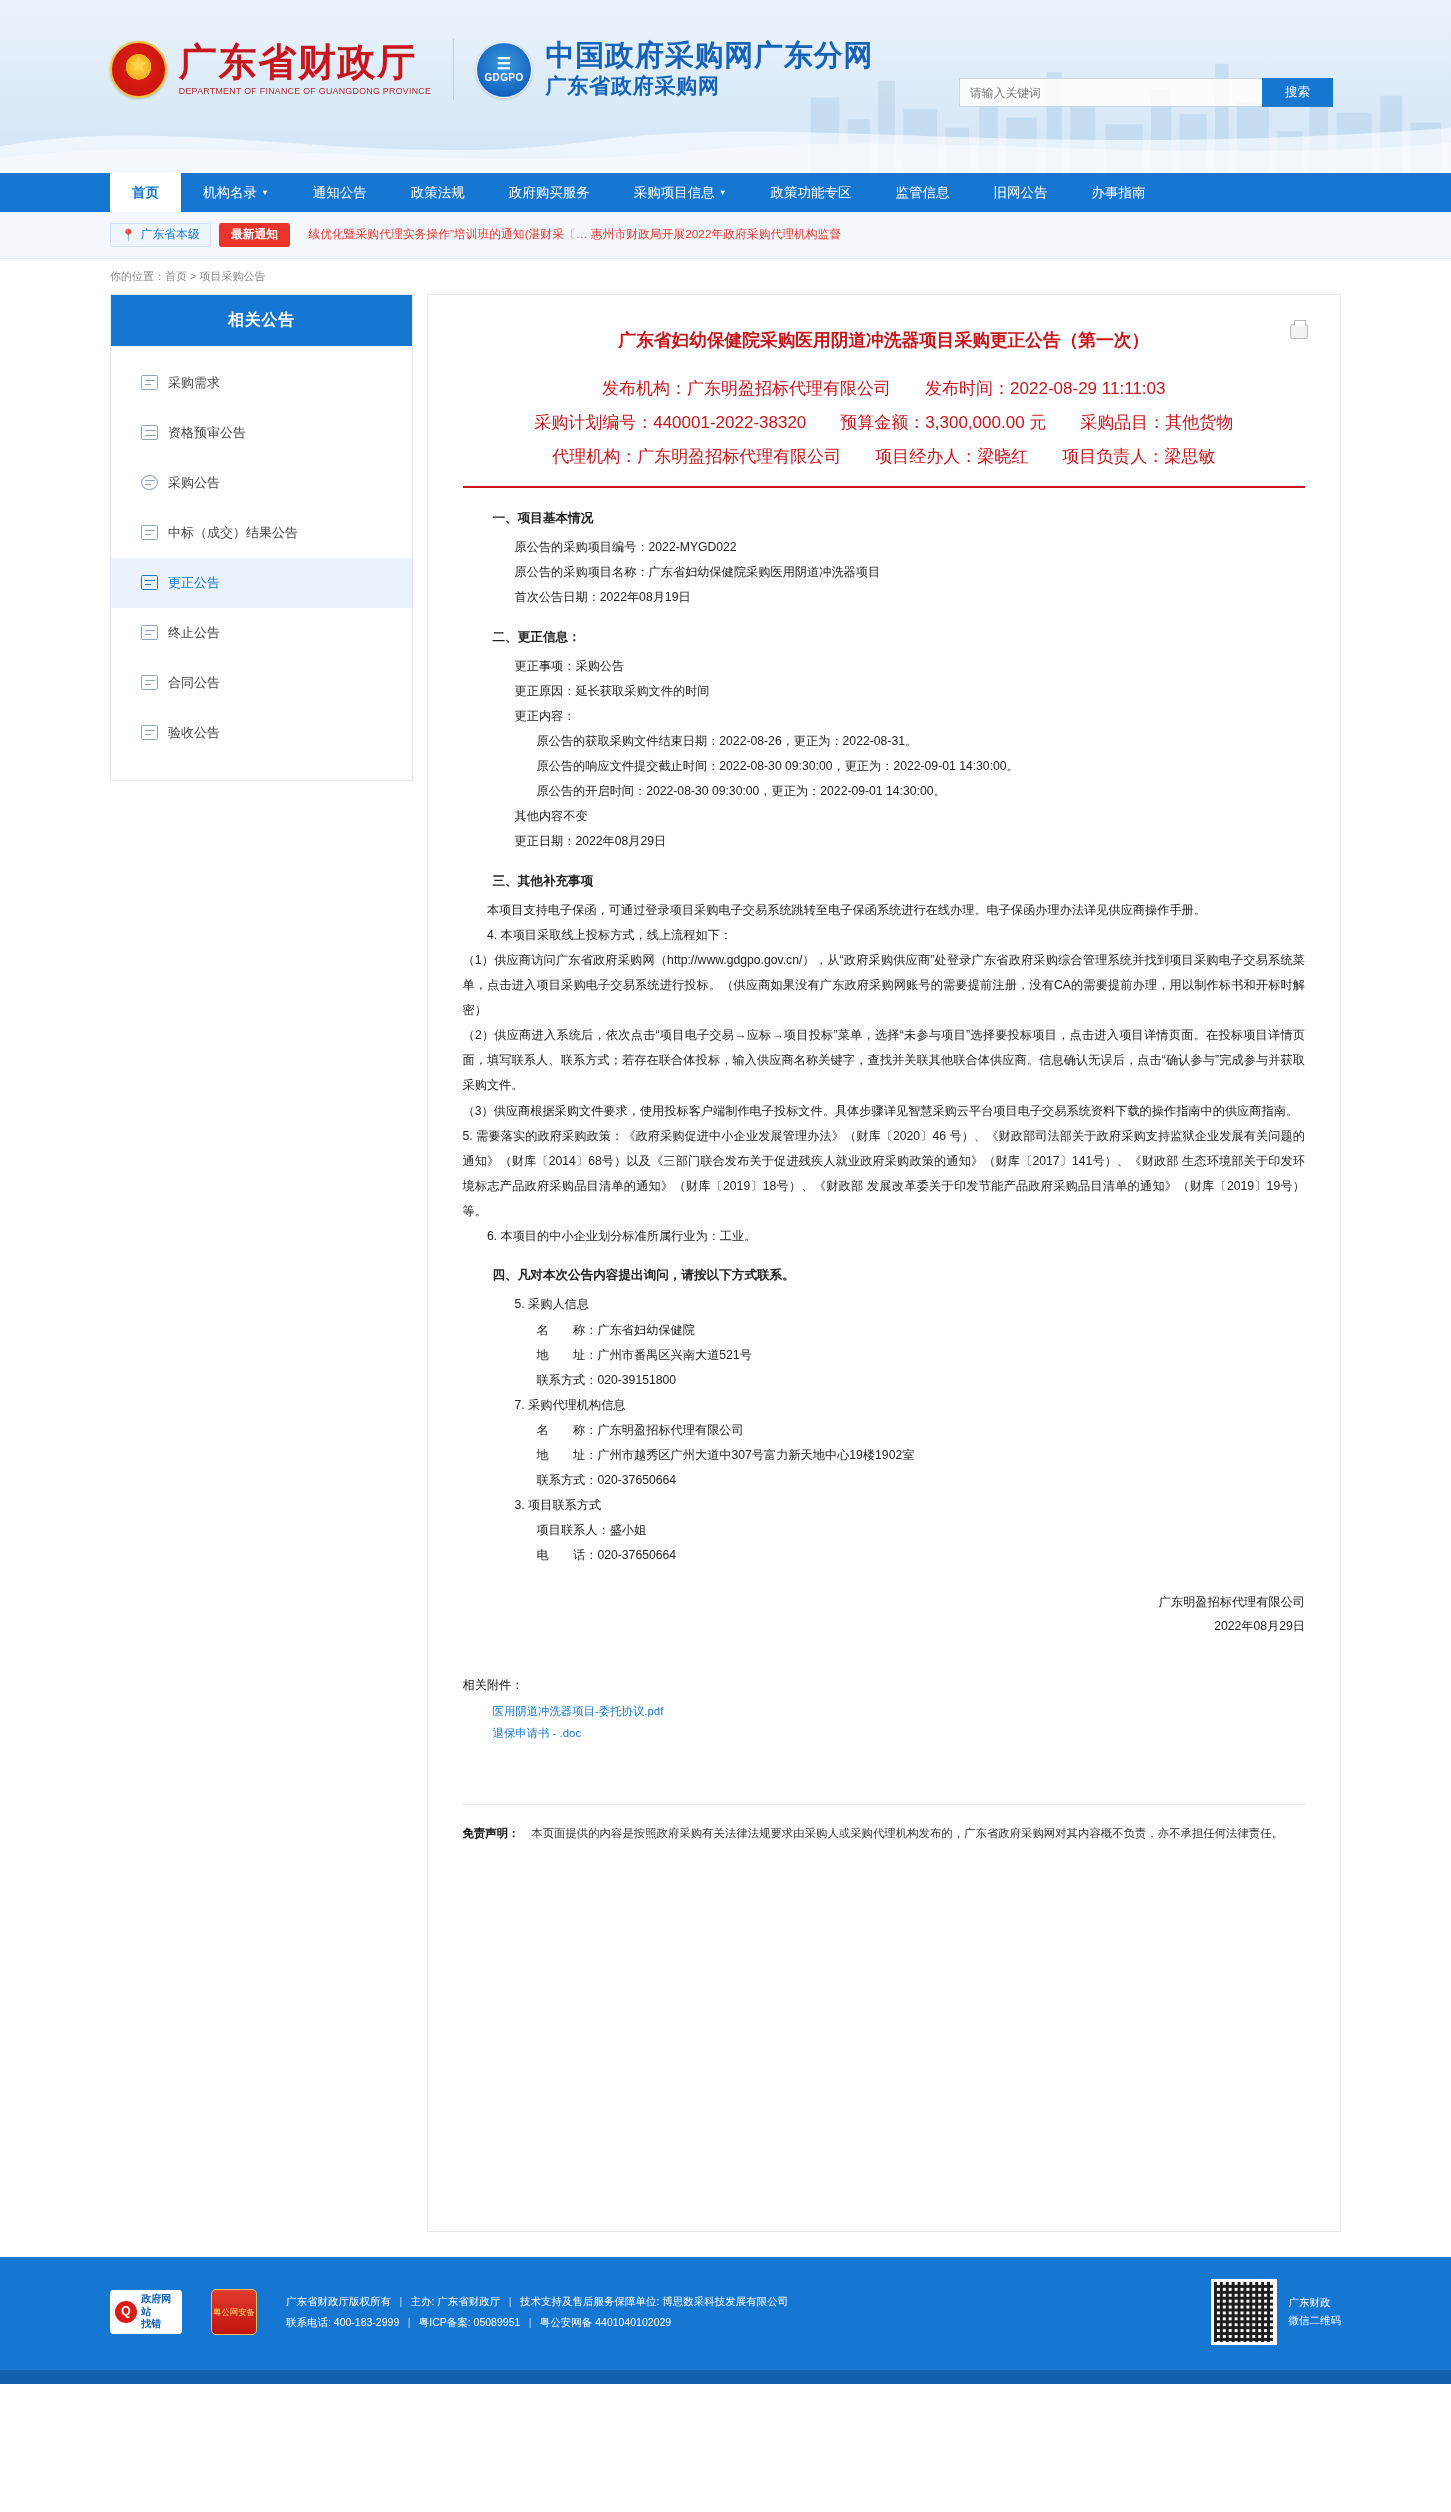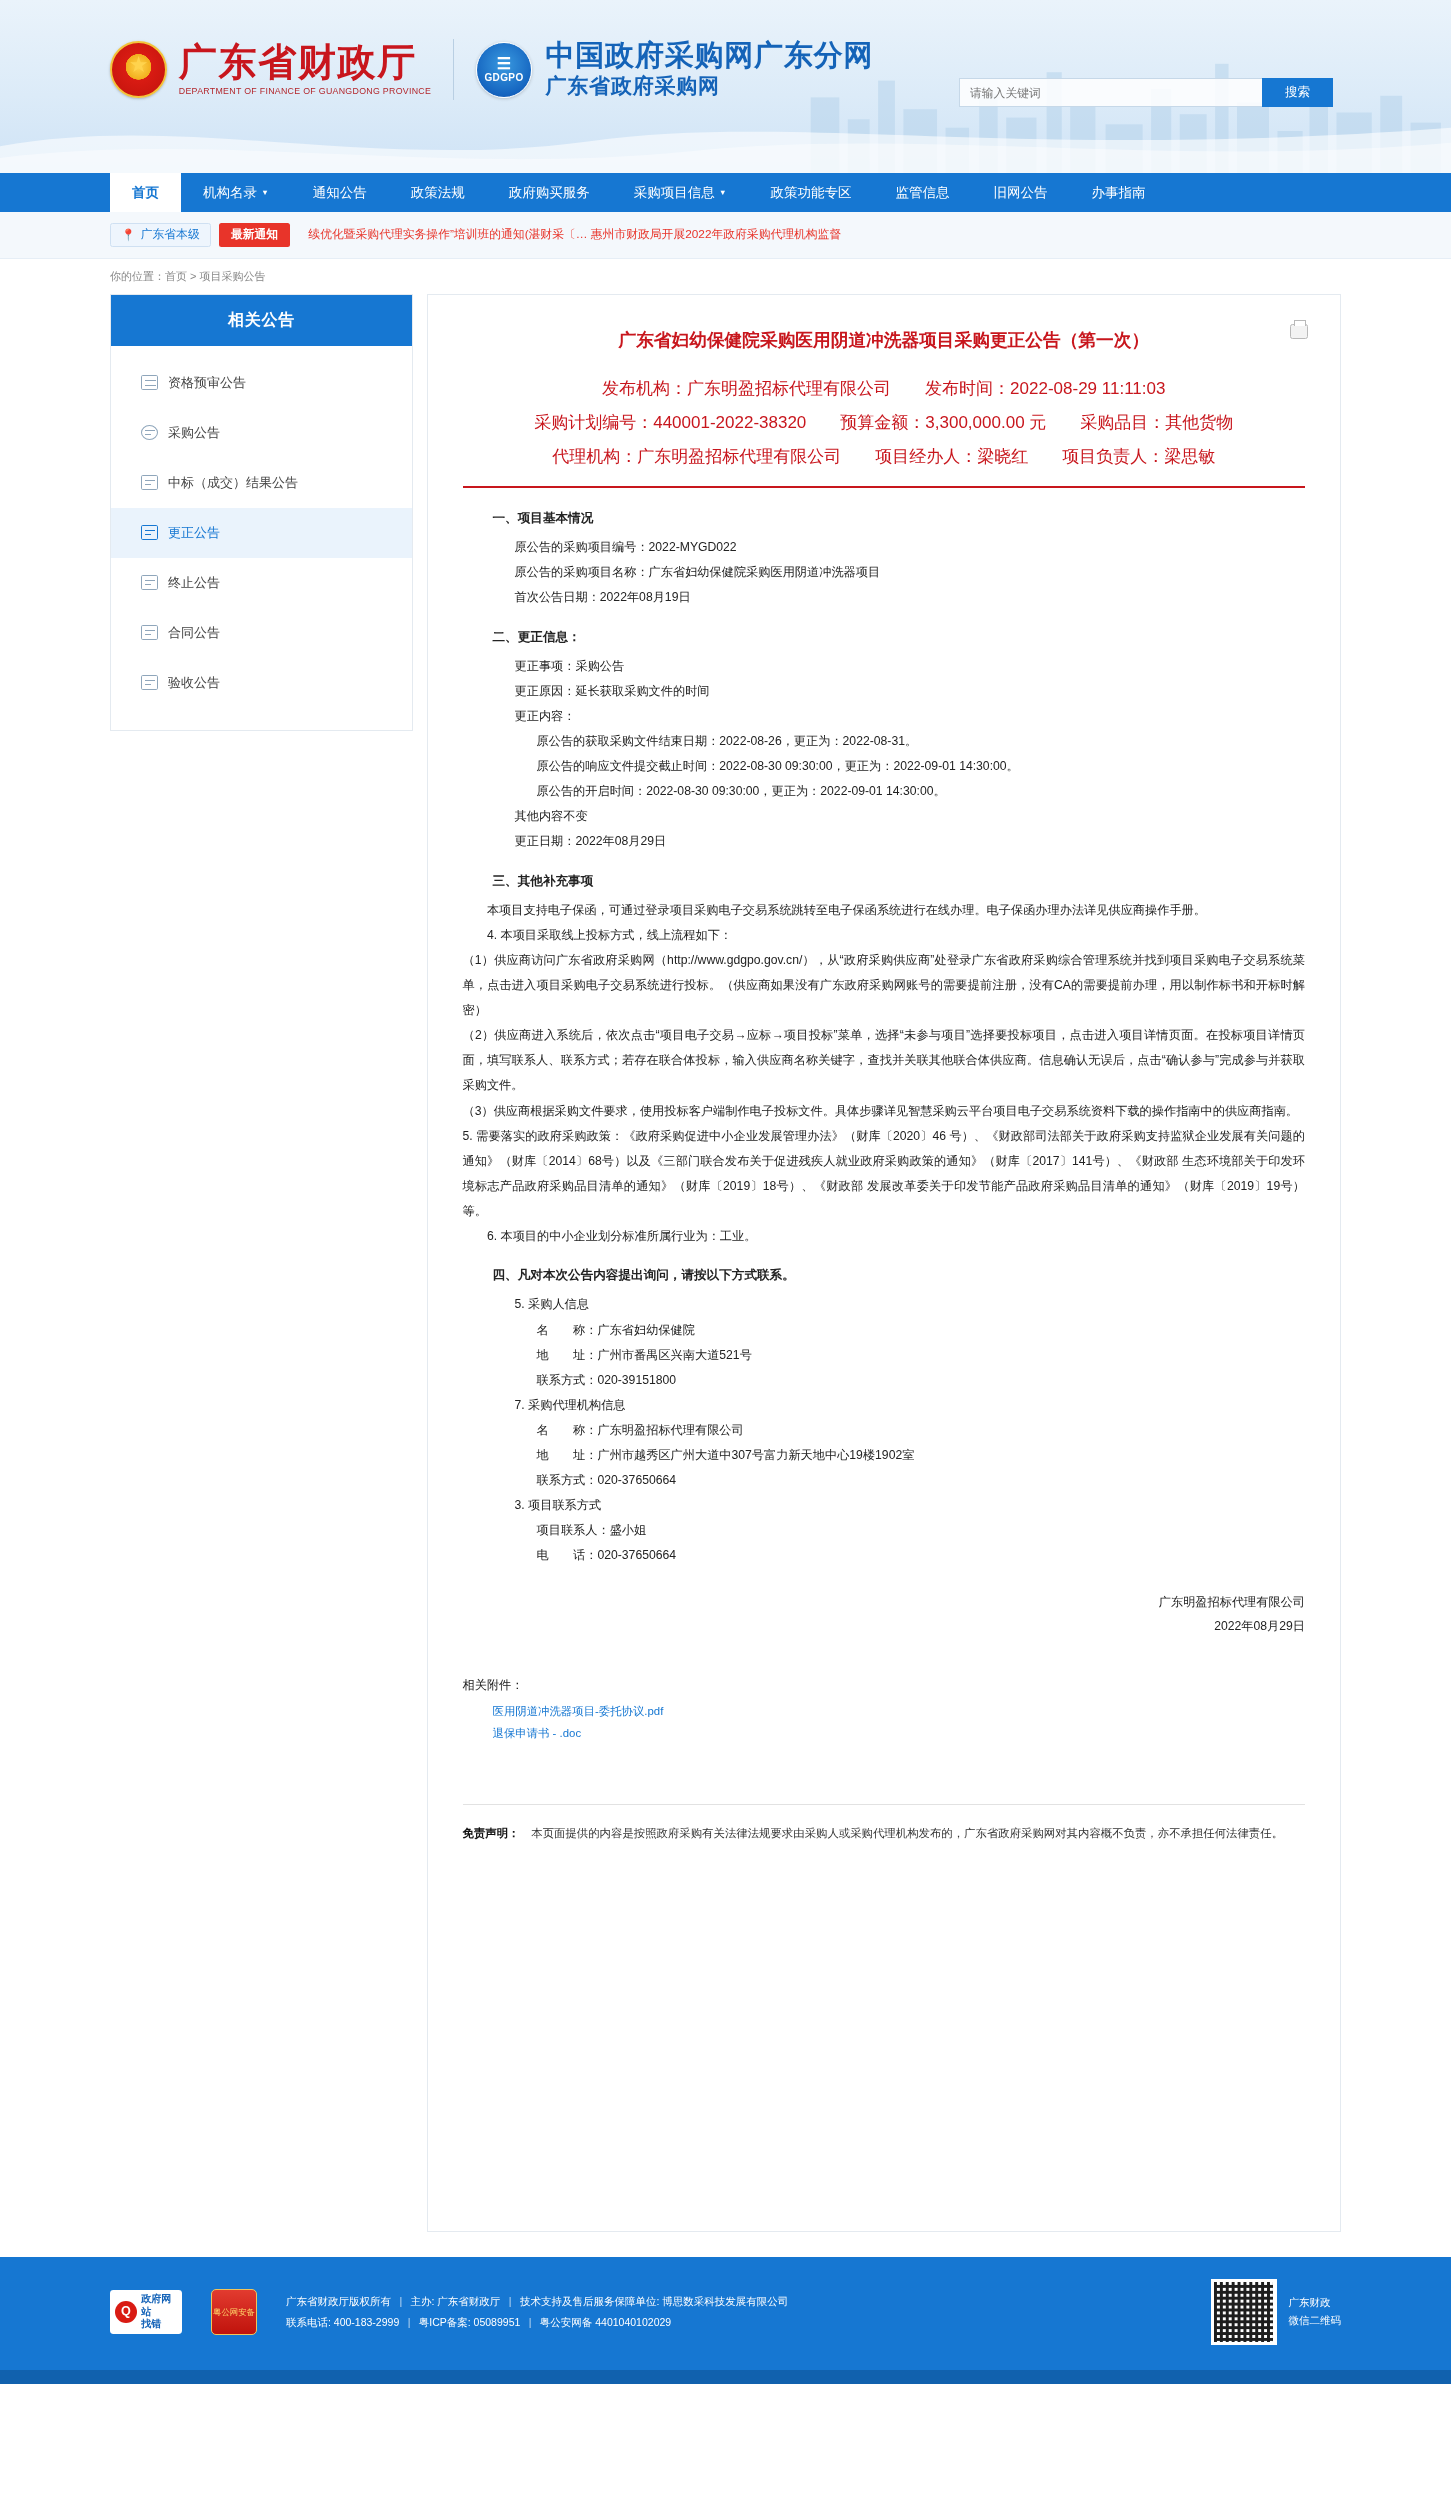--- a/index.html
+++ b/index.html
@@ -372,20 +372,24 @@
   <span>你的位置：</span><a href="#">首页</a><span> &gt; </span><a href="#">项目采购公告</a>
 </div>
 
 <div class="page">
 
   <div class="sidebar">
     <div class="sidebar-head">相关公告</div>
     <div class="sidebar-list">
 
       <div class="side-item">
+        <span class="side-ico"></span>
+        <span>采购需求</span>
+      </div>
+      <div class="side-item">
         <span class="side-ico arrows"></span>
         <span>资格预审公告</span>
       </div>
       <div class="side-item">
         <span class="side-ico round"></span>
         <span>采购公告</span>
       </div>
       <div class="side-item">
         <span class="side-ico"></span>
         <span>中标（成交）结果公告</span>

